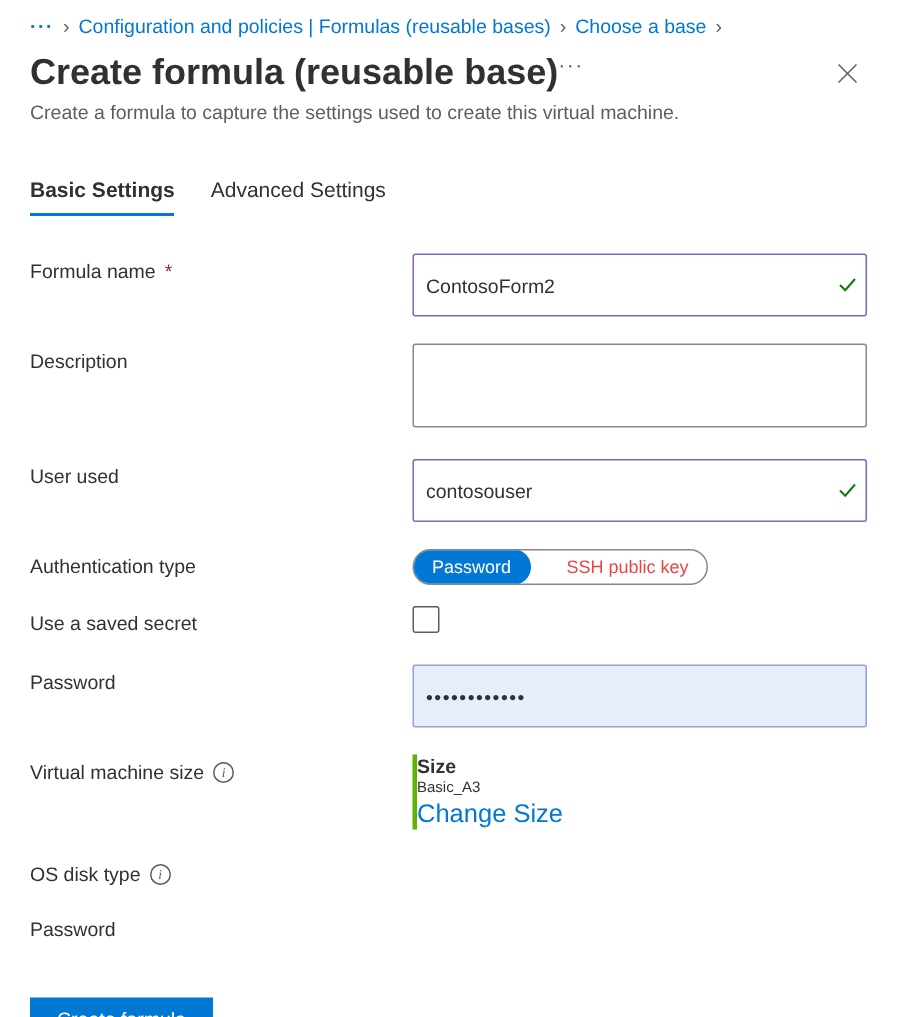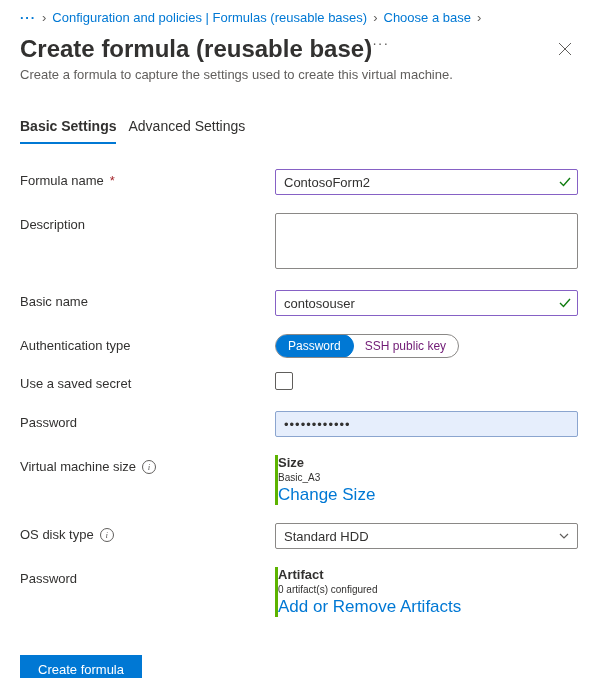--- a/index.html
+++ b/index.html
@@ -11,46 +11,46 @@
     .breadcrumb .sep { color: #605e5c; }
     .breadcrumb .dots { color: #0078d4; font-weight: bold; letter-spacing: 1px; }
 
     .header-row { display: flex; justify-content: space-between; align-items: center; margin-bottom: 4px; }
     .title { font-size: 24px; font-weight: 600; color: #323130; }
     .title-group { display: flex; align-items: flex-start; }
     .title-more { color: #605e5c; font-size: 14px; letter-spacing: 1px; }
     .close-x { font-size: 16px; color: #605e5c; cursor: pointer; padding: 6px; font-weight: 300; }
     .subtitle { font-size: 13px; color: #605e5c; margin-bottom: 30px; }
 
-    .tabs { display: flex; gap: 12px; border-bottom: 1px solid transparent; margin-bottom: 24px; }
+    .tabs { display: flex; gap: 24px; border-bottom: 1px solid transparent; margin-bottom: 24px; }
     .tab { padding: 6px 0 8px 0; font-size: 14px; color: #323130; cursor: pointer; border-bottom: 2px solid transparent; }
     .tab.active { border-bottom: 2px solid #0078d4; font-weight: 600; }
 
     .form-row { display: flex; align-items: flex-start; margin-bottom: 18px; }
     .form-row.tight { margin-bottom: 14px; }
     .label-col { width: 255px; flex-shrink: 0; font-size: 13px; color: #323130; padding-top: 4px; display: flex; align-items: center; gap: 6px; }
     .label-col .req { color: #a4262c; }
     .input-col { flex: 1; }
 
     .text-input, .select-input, .textarea-input {
       width: 100%; border: 1px solid #8a8886; border-radius: 2px; padding: 4px 8px;
       font-size: 13px; font-family: inherit; background: #fff; color: #323130;
     }
-    .text-input { height: 26px; }
+    .text-input { height: 42px; }
     .text-input.validated { border-color: #8661c5; }
     .text-input.pw { background: #e6eefc; border-color: #8ba5cf; letter-spacing: 1px; }
     .textarea-input { height: 56px; resize: none; }
 
     .input-wrap { position: relative; display: block; }
     .check-icon { position: absolute; right: 6px; top: 50%; transform: translateY(-50%); color: #107c10; }
 
     .pill-group { display: inline-flex; border: 1px solid #8a8886; border-radius: 14px; overflow: hidden; height: 24px; align-items: stretch; }
     .pill { padding: 2px 12px; font-size: 12px; display: flex; align-items: center; cursor: pointer; }
     .pill.active { background: #0078d4; color: #fff; border-radius: 14px; margin: -1px; border: 1px solid #0078d4; }
-    .pill.inactive { color: #701a75; }
+    .pill.inactive { color: #ef4444; margin-left: 13px; }
 
     .checkbox { width: 18px; height: 18px; border: 1px solid #605e5c; border-radius: 2px; background: #fff; display: inline-block; cursor: pointer; }
 
     .info-circle { display: inline-flex; width: 14px; height: 14px; border: 1px solid #605e5c; border-radius: 50%; align-items: center; justify-content: center; font-size: 9px; color: #605e5c; font-style: italic; font-family: Georgia, serif; }
 
     .info-block { border-left: 3px solid #5db300; padding-left: 0; }
     .info-block .heading { font-weight: 600; font-size: 13px; margin-bottom: 2px; }
     .info-block .value { font-size: 10px; margin-bottom: 2px; }
     .info-block .link { color: #0078d4; font-size: 17px; cursor: pointer; }
 
@@ -111,21 +111,21 @@
   </div>
 
   <div class="form-row">
     <div class="label-col">Description</div>
     <div class="input-col">
       <textarea class="textarea-input" style=""></textarea>
     </div>
   </div>
 
   <div class="form-row">
-    <div class="label-col">Basic name</div>
+    <div class="label-col">User used</div>
     <div class="input-col">
       <div class="input-wrap">
         <input type="text" class="text-input validated" value="contosouser" style="">
         <span class="check-icon">
           <svg width="14" height="14" viewBox="0 0 14 14">
               <path d="M2 7 L5.5 10.5 L12 3" stroke="#107c10" stroke-width="1.4" fill="none"></path>
             </svg>
         </span>
       </div>
     </div>
@@ -167,38 +167,21 @@
         <div class="link">Change Size</div>
       </div>
     </div>
   </div>
 
   <div class="form-row">
     <div class="label-col">
       <span>OS disk type</span>
       <span class="info-circle">i</span>
     </div>
-    <div class="input-col">
-      <div class="select-wrap">
-        <input type="text" class="text-input" readonly="" value="Standard HDD" style="">
-        <span class="chev">
-          <svg width="12" height="12" viewBox="0 0 12 12">
-              <path d="M2 4 L6 8 L10 4" stroke="#605e5c" stroke-width="1.2" fill="none"></path>
-            </svg>
-        </span>
-      </div>
-    </div>
   </div>
 
   <div class="form-row">
     <div class="label-col">Password</div>
-    <div class="input-col">
-      <div class="info-block">
-        <div class="heading">Artifact</div>
-        <div class="value">0 artifact(s) configured</div>
-        <div class="link">Add or Remove Artifacts</div>
-      </div>
-    </div>
   </div>
 
   <button class="primary-btn">Create formula</button>
 
 </div>
 
 </body></html>

